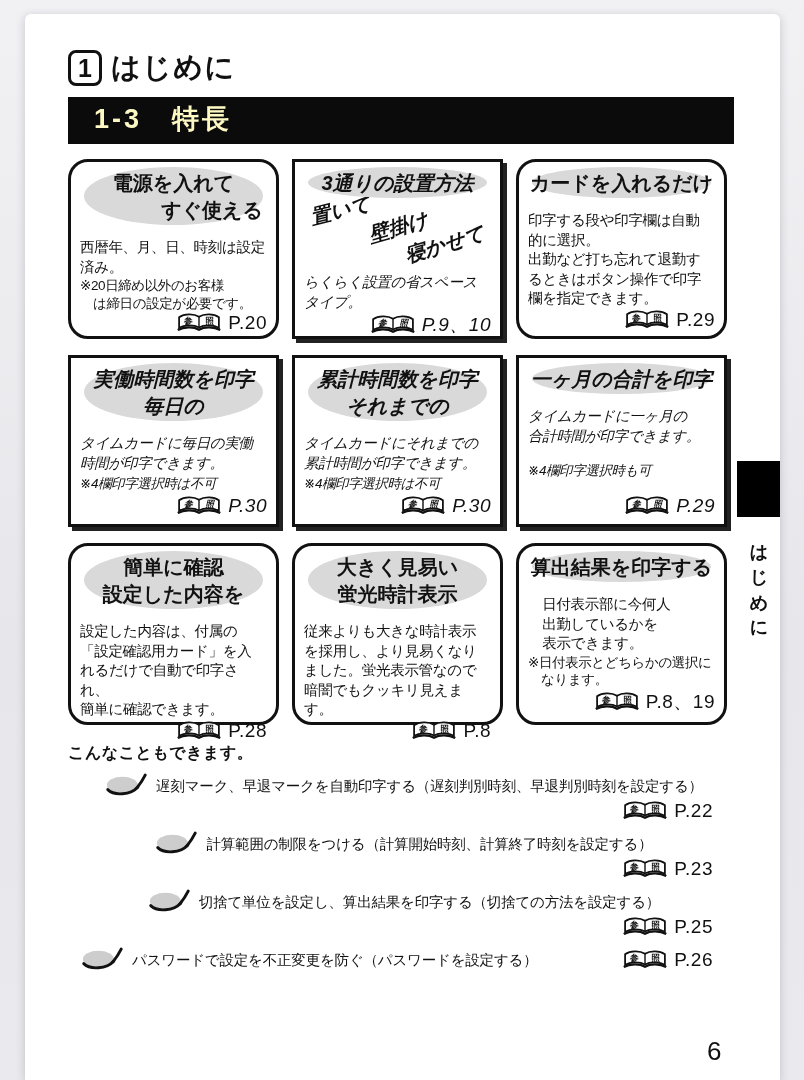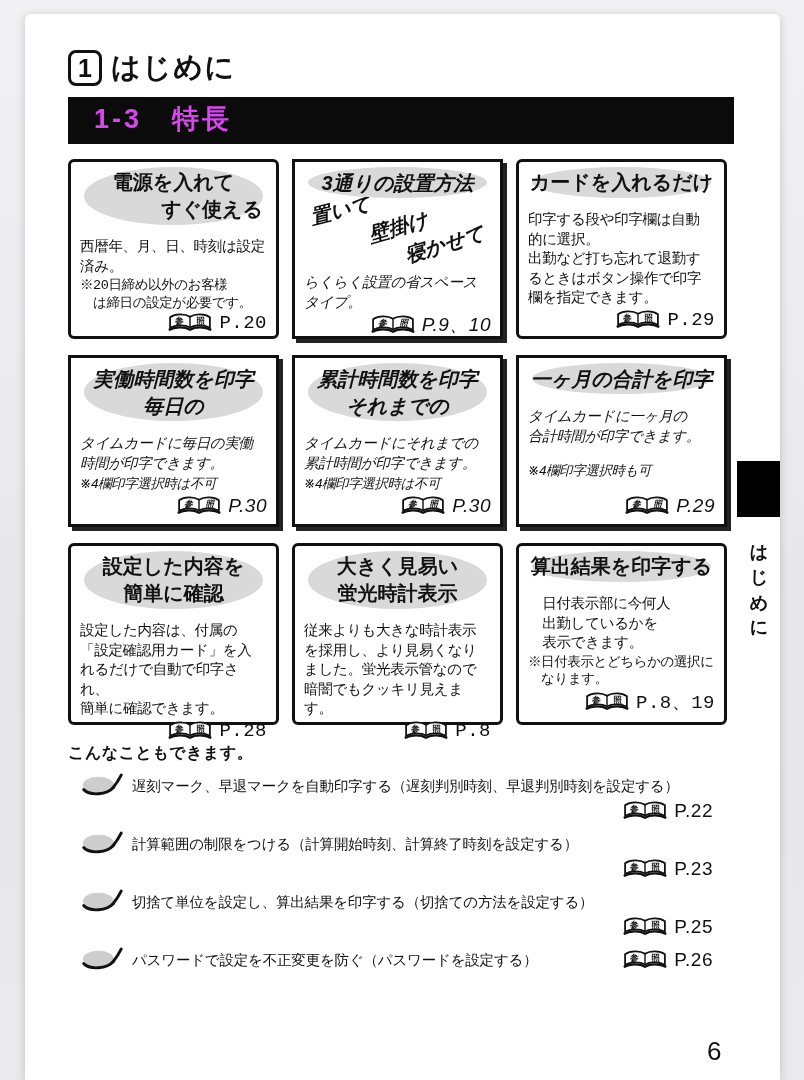--- a/index.html
+++ b/index.html
@@ -15,52 +15,52 @@
     padding:34px 0 0 43px;box-sizing:border-box;
   }
   
   .chapter{display:flex;align-items:center;gap:9px;font-weight:bold;}
   .chapter-num{
     border:3.5px solid #111;border-radius:8px;font-size:25px;line-height:1.05;
     padding:2px 7px;font-weight:bold;
   }
   .chapter-title{font-size:29px;letter-spacing:1.5px;}
   .banner{
-    margin-top:9px;width:666px;background:#0b0b0b;color:#d946ef;
+    margin-top:9px;width:666px;background:#0b0b0b;color:#fef9c3;
     font-size:27px;font-weight:bold;letter-spacing:3px;
     padding:4px 0 7px 26px;box-sizing:border-box;
   }
   
   .grid{margin-top:15px;display:grid;grid-template-columns:repeat(3,211px);column-gap:13px;row-gap:16px;width:659px;}
   .fbox{
     border:3px solid #111;box-sizing:border-box;background:#fff;
     padding:8px 9px 7px;display:flex;flex-direction:column;position:relative;
   }
-  .fbox.rounded{border-radius:6px;font-family:Liberation Mono, monospace;}
+  .fbox.rounded{border-radius:20px;}
   .fbox.square{box-shadow:4px 4px 0 #222;font-style:italic;}
   .fbox.r1{height:180px}.fbox.r2{height:172px}.fbox.r3{height:182px}
   .ftitle{position:relative;text-align:center;font-weight:bold;font-size:20px;line-height:1.35;z-index:1;flex:0 0 auto;}
   .ellipse{position:absolute;left:2%;right:2%;top:-3px;background:#d9d9d9;border-radius:50%;z-index:-1;}
   .ftitle.stagger .tline:first-child{text-align:left;padding-left:16px;}
   .ftitle.stagger .tline:last-child{text-align:right;padding-right:4px;}
   .fbody{margin-top:14px;font-size:14.5px;line-height:1.35;white-space:pre-line;letter-spacing:-0.3px;flex:0 0 auto;}
   .fnote{margin-top:auto;font-size:13.5px;line-height:1.3;white-space:pre-line;letter-spacing:-0.4px;flex:0 0 auto;}
   .fref{margin-top:auto;display:flex;align-items:center;justify-content:flex-end;gap:6px;flex:0 0 auto;}
   .fref svg{width:46px;height:22px;display:block;}
   .plabel{font-size:19px;letter-spacing:0.5px;}
   .diagwrap{position:relative;height:62px;flex:0 0 auto;}
   .diag{position:absolute;font-weight:bold;font-size:20px;white-space:nowrap;}
   .diag0{left:6px;top:0px;transform:rotate(-14deg);}
   .diag1{left:64px;top:17px;transform:rotate(-16deg);}
   .diag2{left:100px;top:34px;transform:rotate(-17deg);}
   
   .more{margin-top:18px;width:659px;}
   .more-heading{font-size:16px;font-weight:bold;letter-spacing:0.5px;}
   .mitem{margin-top:9px;}
-  .mrow{display:flex;align-items:center;gap:9px;padding-left:13px;}
+  .mrow{display:flex;align-items:center;gap:9px;padding-left:13px;justify-content:center;}
   .mrow svg.bullet{width:42px;height:26px;flex:0 0 auto;}
   .mtext{font-size:14.5px;letter-spacing:-0.2px;white-space:nowrap;}
   .mitem .fref{margin-top:1px;padding-right:14px;}
   .mrow .fref{margin-left:auto;margin-top:0;padding-right:14px;}
   
   .pagenum{position:absolute;left:682px;top:1022px;font-size:26px;}
   .side-box{position:absolute;right:0;top:447px;width:43px;height:56px;background:#000;}
   .side-label{
     position:absolute;right:9px;top:517px;writing-mode:vertical-rl;text-orientation:upright;
     font-size:18px;font-weight:600;letter-spacing:5px;
@@ -200,22 +200,22 @@
     <path d="M2,20 C9,16 20,16 26,19.5 C32,16 43,16 50,20" fill="none" stroke="#111" stroke-width="2.6"></path>
     <text class="bl" x="14" y="13.5" font-size="10" font-weight="bold" text-anchor="middle" fill="#111">参</text>
     <text class="br" x="38" y="13.5" font-size="10" font-weight="bold" text-anchor="middle" fill="#111">照</text>
   </svg>
             <span class="plabel">P.29</span>
           </div>
         </div>
         <div class="fbox rounded r3">
           <div class="ftitle">
             <span class="ellipse" style="height: 58px;"></span>
+            <div class="tline">簡単に確認</div>
             <div class="tline">設定した内容を</div>
-            <div class="tline">簡単に確認</div>
           </div>
           <div class="fbody">設定した内容は、付属の
 「設定確認用カード」を入
 れるだけで自動で印字され、
 簡単に確認できます。</div>
           <div class="fref">
             <svg viewBox="0 0 52 24" xmlns="http://www.w3.org/2000/svg">
     <path d="M26,5 C20,1 9,1.5 3.5,5.5 L3.5,17.5 C9,14 20,13.5 26,17 C32,13.5 43,14 48.5,17.5 L48.5,5.5 C43,1.5 32,1 26,5 Z" fill="#fff" stroke="#111" stroke-width="2"></path>
     <path d="M26,5 L26,17" stroke="#111" stroke-width="1.6"></path>
     <path d="M2,20 C9,16 20,16 26,19.5 C32,16 43,16 50,20" fill="none" stroke="#111" stroke-width="2.6"></path>

